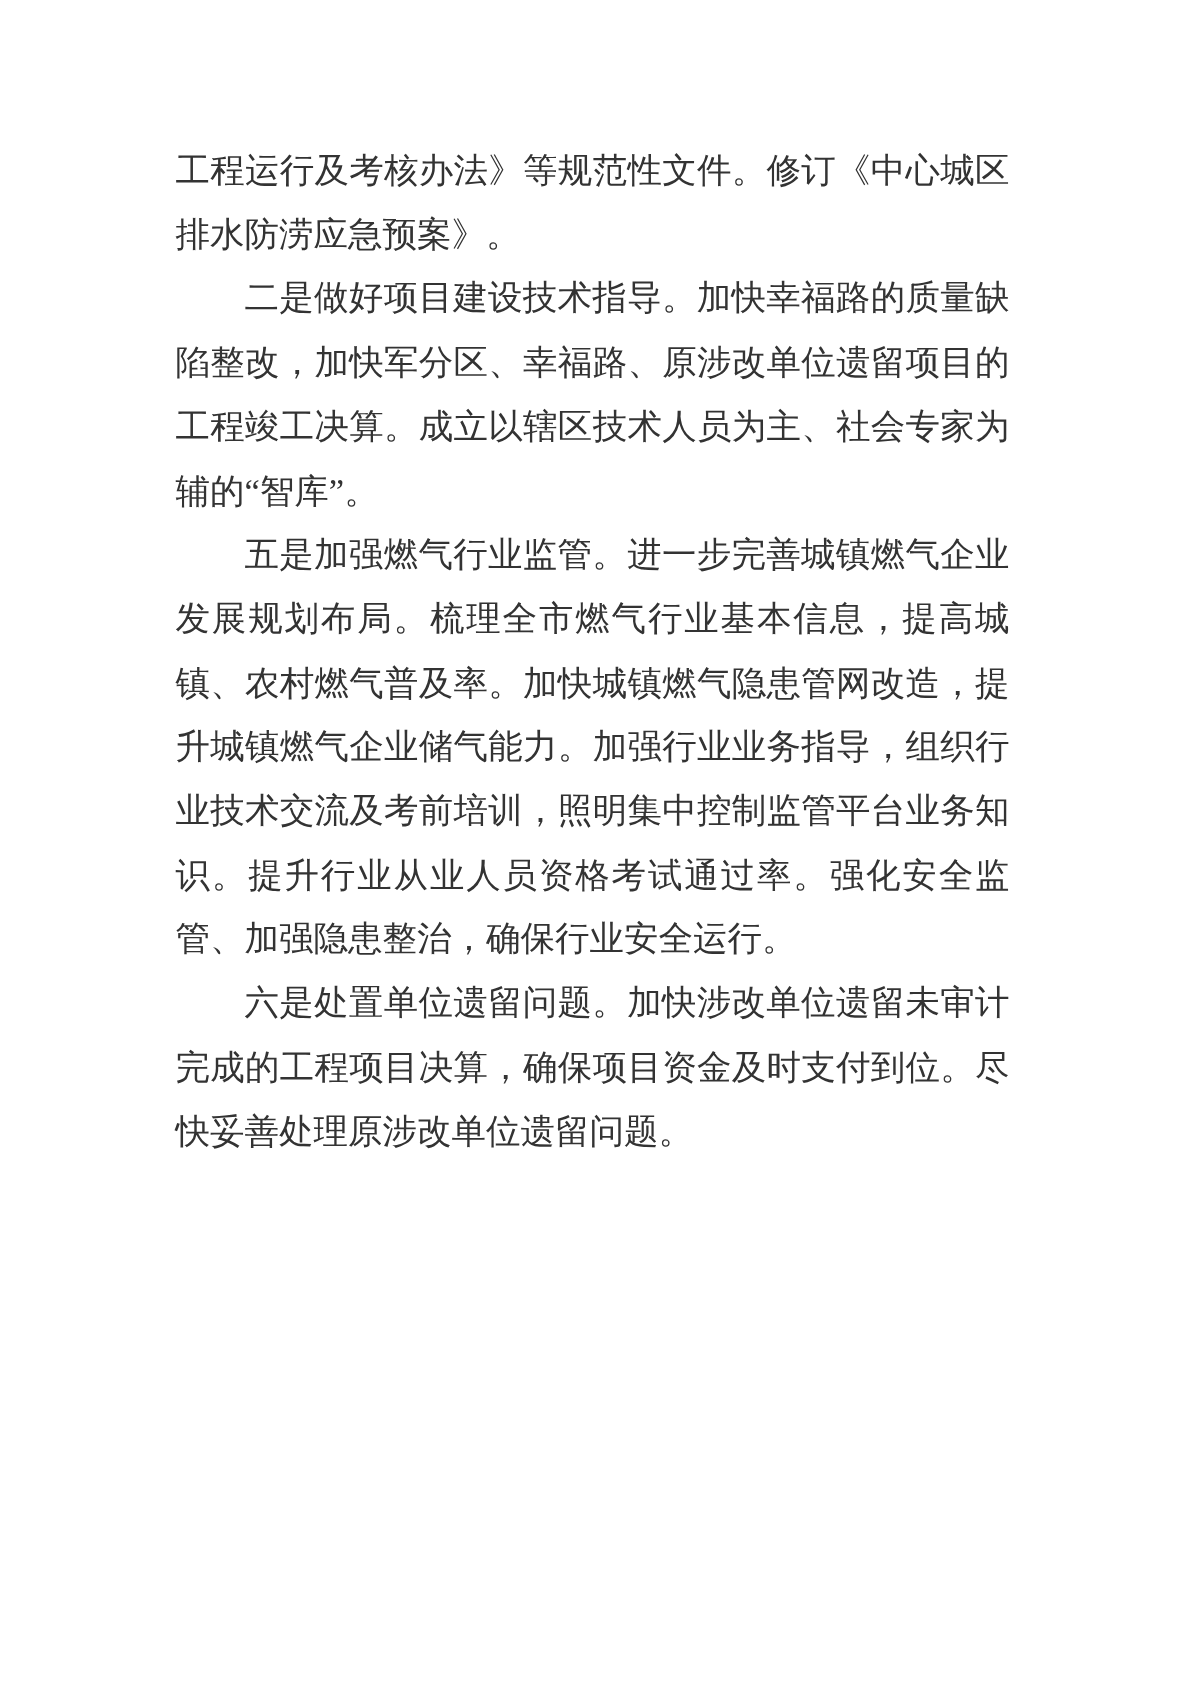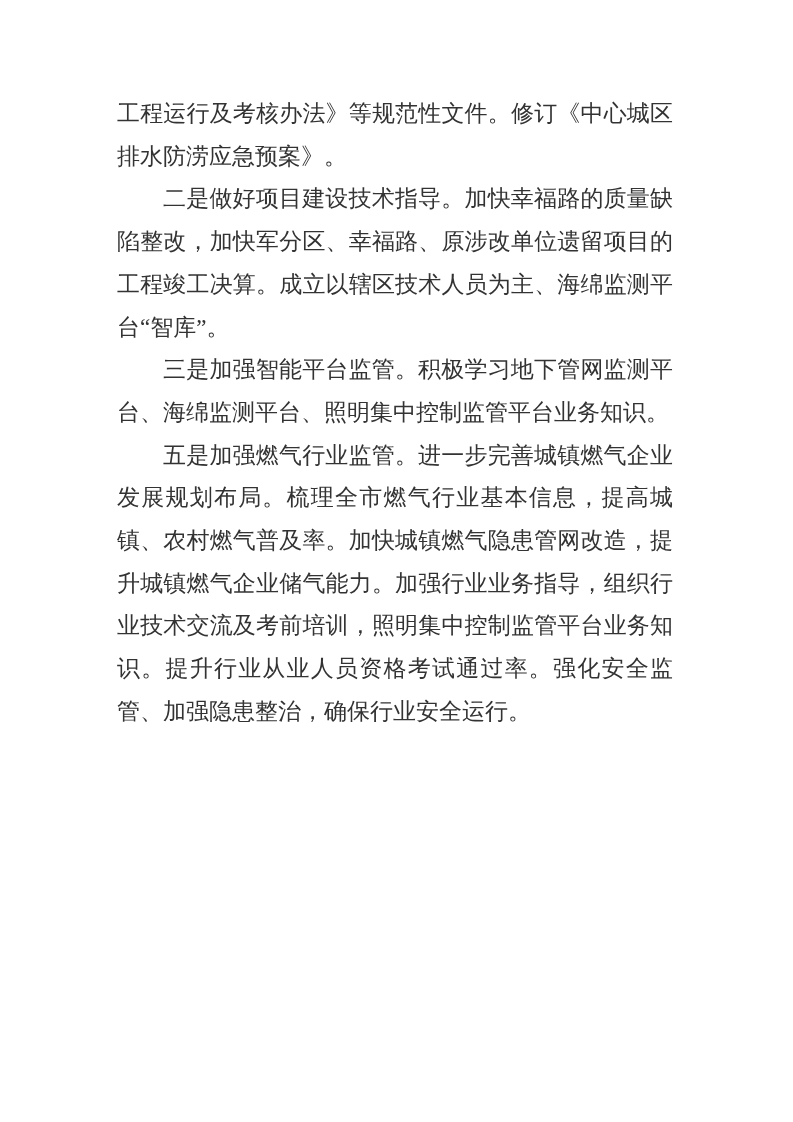--- a/index.html
+++ b/index.html
@@ -42,17 +42,17 @@
   .doc-text p.indent {
     text-indent: 2em;
   }
 </style>
 </head>
 <body style="background: rgb(255, 255, 255);">
 
 <div class="page">
   <div class="doc-text" style="color: rgb(51, 51, 51);">
       <p>工程运行及考核办法》等规范性文件。修订《中心城区排水防涝应急预案》。</p>
-      <p class="indent">二是做好项目建设技术指导。加快幸福路的质量缺陷整改，加快军分区、幸福路、原涉改单位遗留项目的工程竣工决算。成立以辖区技术人员为主、海绵监测平台“智库”。</p>
-      <p class="indent">三是加强智能平台监管。积极学习地下管网监测平台、海绵监测平台、照明集中控制监管平台业务知识。</p>
+      <p class="indent">二是做好项目建设技术指导。加快幸福路的质量缺陷整改，加快军分区、幸福路、原涉改单位遗留项目的工程竣工决算。成立以辖区技术人员为主、社会专家为辅的“智库”。</p>
       <p class="indent">五是加强燃气行业监管。进一步完善城镇燃气企业发展规划布局。梳理全市燃气行业基本信息，提高城镇、农村燃气普及率。加快城镇燃气隐患管网改造，提升城镇燃气企业储气能力。加强行业业务指导，组织行业技术交流及考前培训，照明集中控制监管平台业务知识。提升行业从业人员资格考试通过率。强化安全监管、加强隐患整治，确保行业安全运行。</p>
+      <p class="indent">六是处置单位遗留问题。加快涉改单位遗留未审计完成的工程项目决算，确保项目资金及时支付到位。尽快妥善处理原涉改单位遗留问题。</p>
     </div>
 </div>
 
 </body></html>

